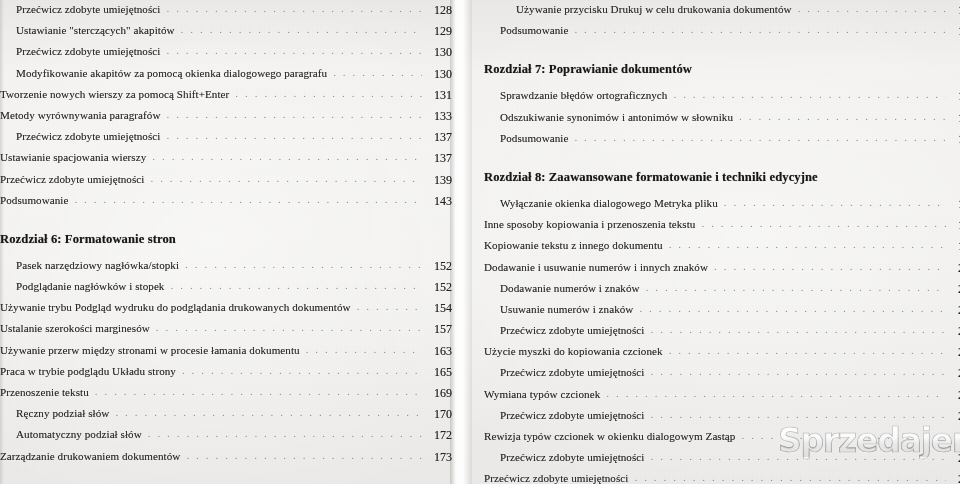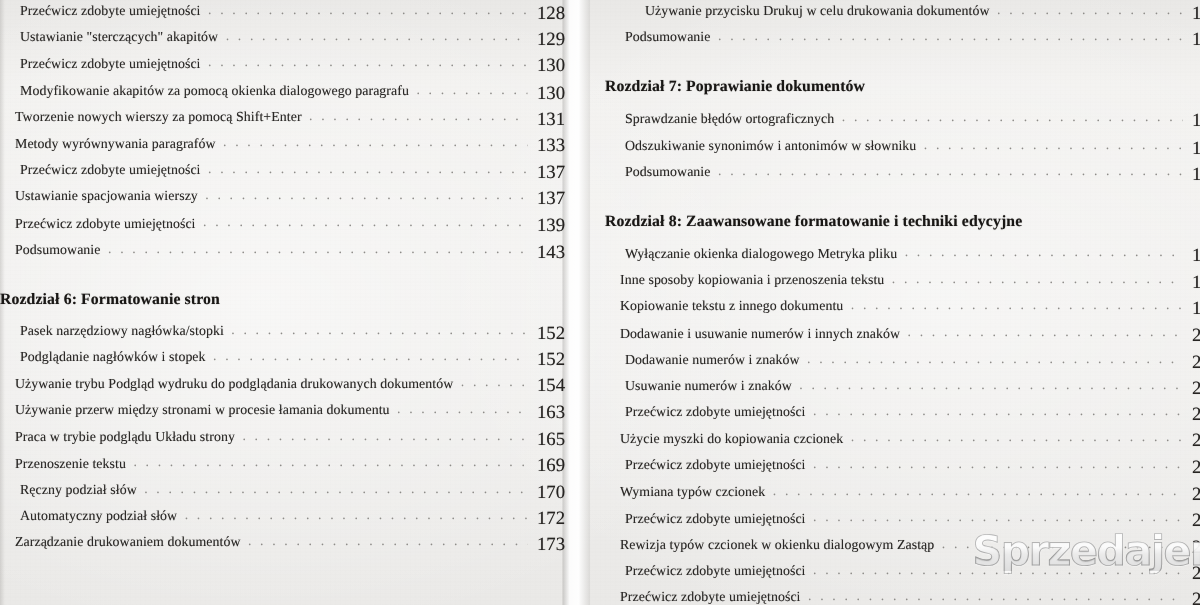--- a/index.html
+++ b/index.html
@@ -98,27 +98,27 @@
     font-size: 11px;
     letter-spacing: 2.1px;
   }
   .entry .leader::before {
     content: ". . . . . . . . . . . . . . . . . . . . . . . . . . . . . . . . . . . . . . . . . . . . . . . . . . . . . . . . . . . . . . . . . . . . . . . . . .";
   }
   .entry .pageno {
     flex: 0 0 auto;
     width: 26px;
     text-align: right;
-    font-size: 15px;
+    font-size: 12px;
     color: #262422;
     text-shadow: 0 0 .6px rgba(50,48,46,.5);
   }
 
   
-  .lvl0 { padding-left: 12px; }
+  .lvl0 { padding-left: 0px; }
   .lvl1 { padding-left: 16px; }
   .lvl2 { padding-left: 32px; }
 
   .chapter {
     font-weight: bold;
     font-size: 12.6px;
     color: #191715;
     letter-spacing: .1px;
     white-space: nowrap;
     text-shadow: 0 0 .7px rgba(40,38,36,.5);
@@ -225,20 +225,25 @@
           <span class="title">Podglądanie nagłówków i stopek</span>
           <span class="leader"></span>
           <span class="pageno">152</span>
         </div>
         <div class="entry lvl0">
           <span class="title">Używanie trybu Podgląd wydruku do podglądania drukowanych dokumentów</span>
           <span class="leader"></span>
           <span class="pageno">154</span>
         </div>
         <div class="entry lvl0">
+          <span class="title">Ustalanie szerokości marginesów</span>
+          <span class="leader"></span>
+          <span class="pageno">157</span>
+        </div>
+        <div class="entry lvl0">
           <span class="title">Używanie przerw między stronami w procesie łamania dokumentu</span>
           <span class="leader"></span>
           <span class="pageno">163</span>
         </div>
         <div class="entry lvl0">
           <span class="title">Praca w trybie podglądu Układu strony</span>
           <span class="leader"></span>
           <span class="pageno">165</span>
         </div>
         <div class="entry lvl0">

